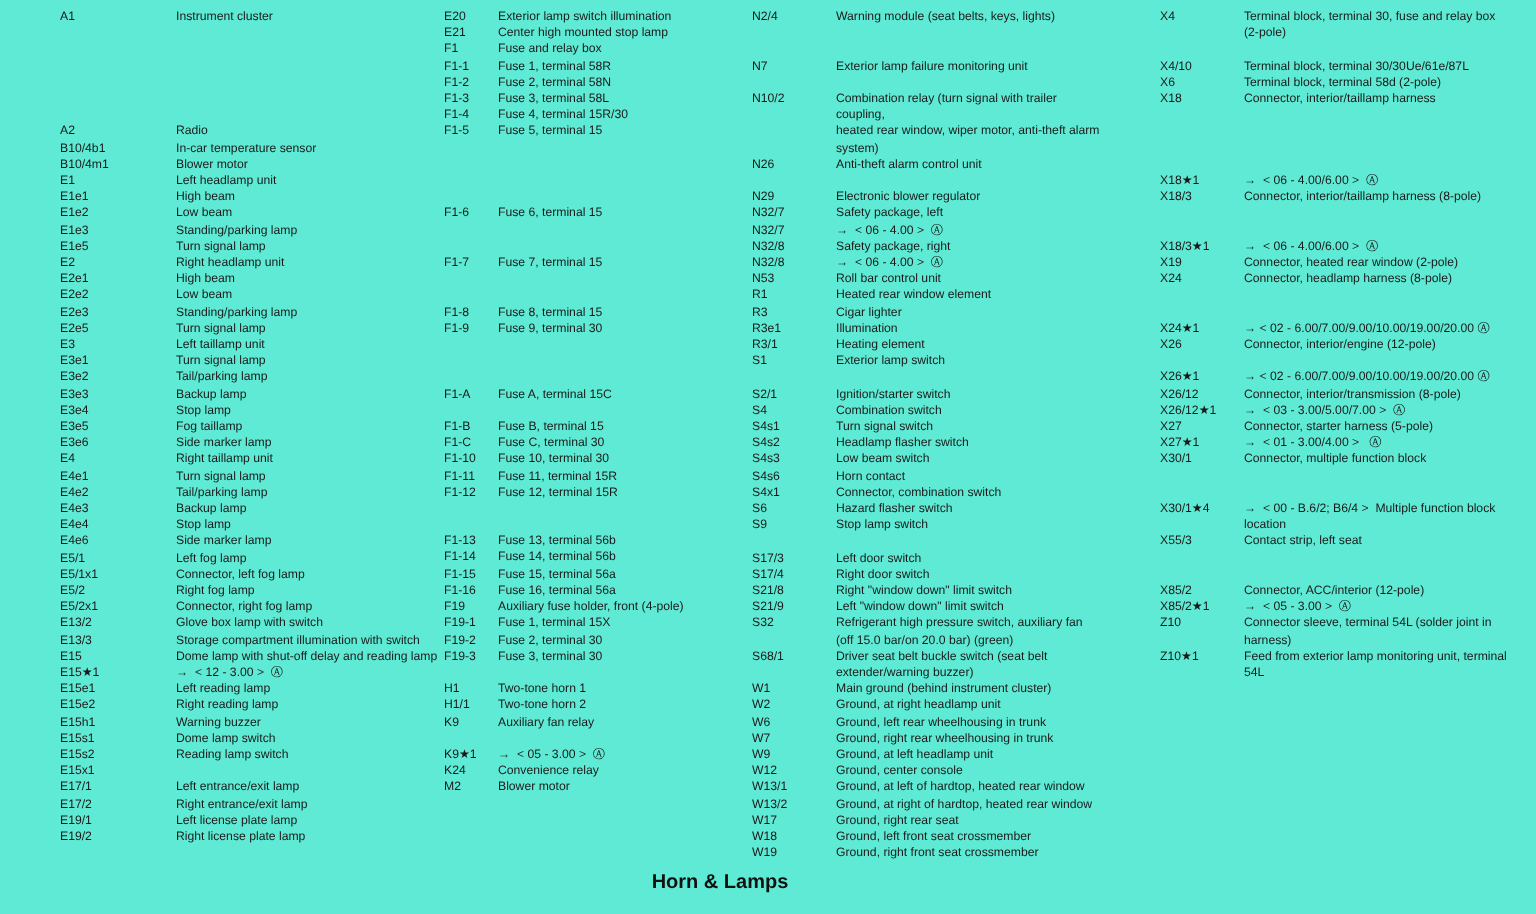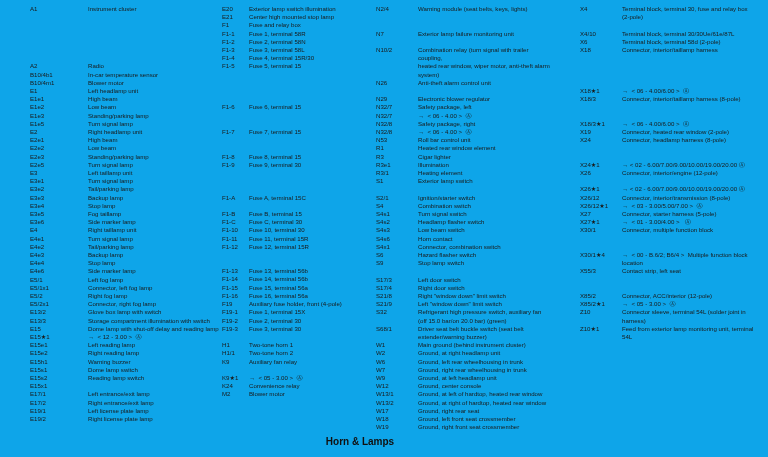--- a/index.html
+++ b/index.html
@@ -1,19 +1,19 @@
 <!DOCTYPE html>
 <html><head>
 <meta charset="utf-8">
 <style>
   html,body{margin:0;padding:0;}
   .page{
     position:relative;
     width:768px;height:457px;
-    background:#0ea5e9;
+    background:#5eead4;
     font-family:"Liberation Sans", sans-serif;
     font-size:6.1px;
     color:#1a1a1a;
     overflow:hidden;
   }
   .col{position:absolute;top:5px;}
   .col-1{left:30px;width:192px;}
   .col-2{left:222px;width:148px;}
   .col-3{left:376px;width:200px;}
   .col-4{left:580px;width:186px;}

